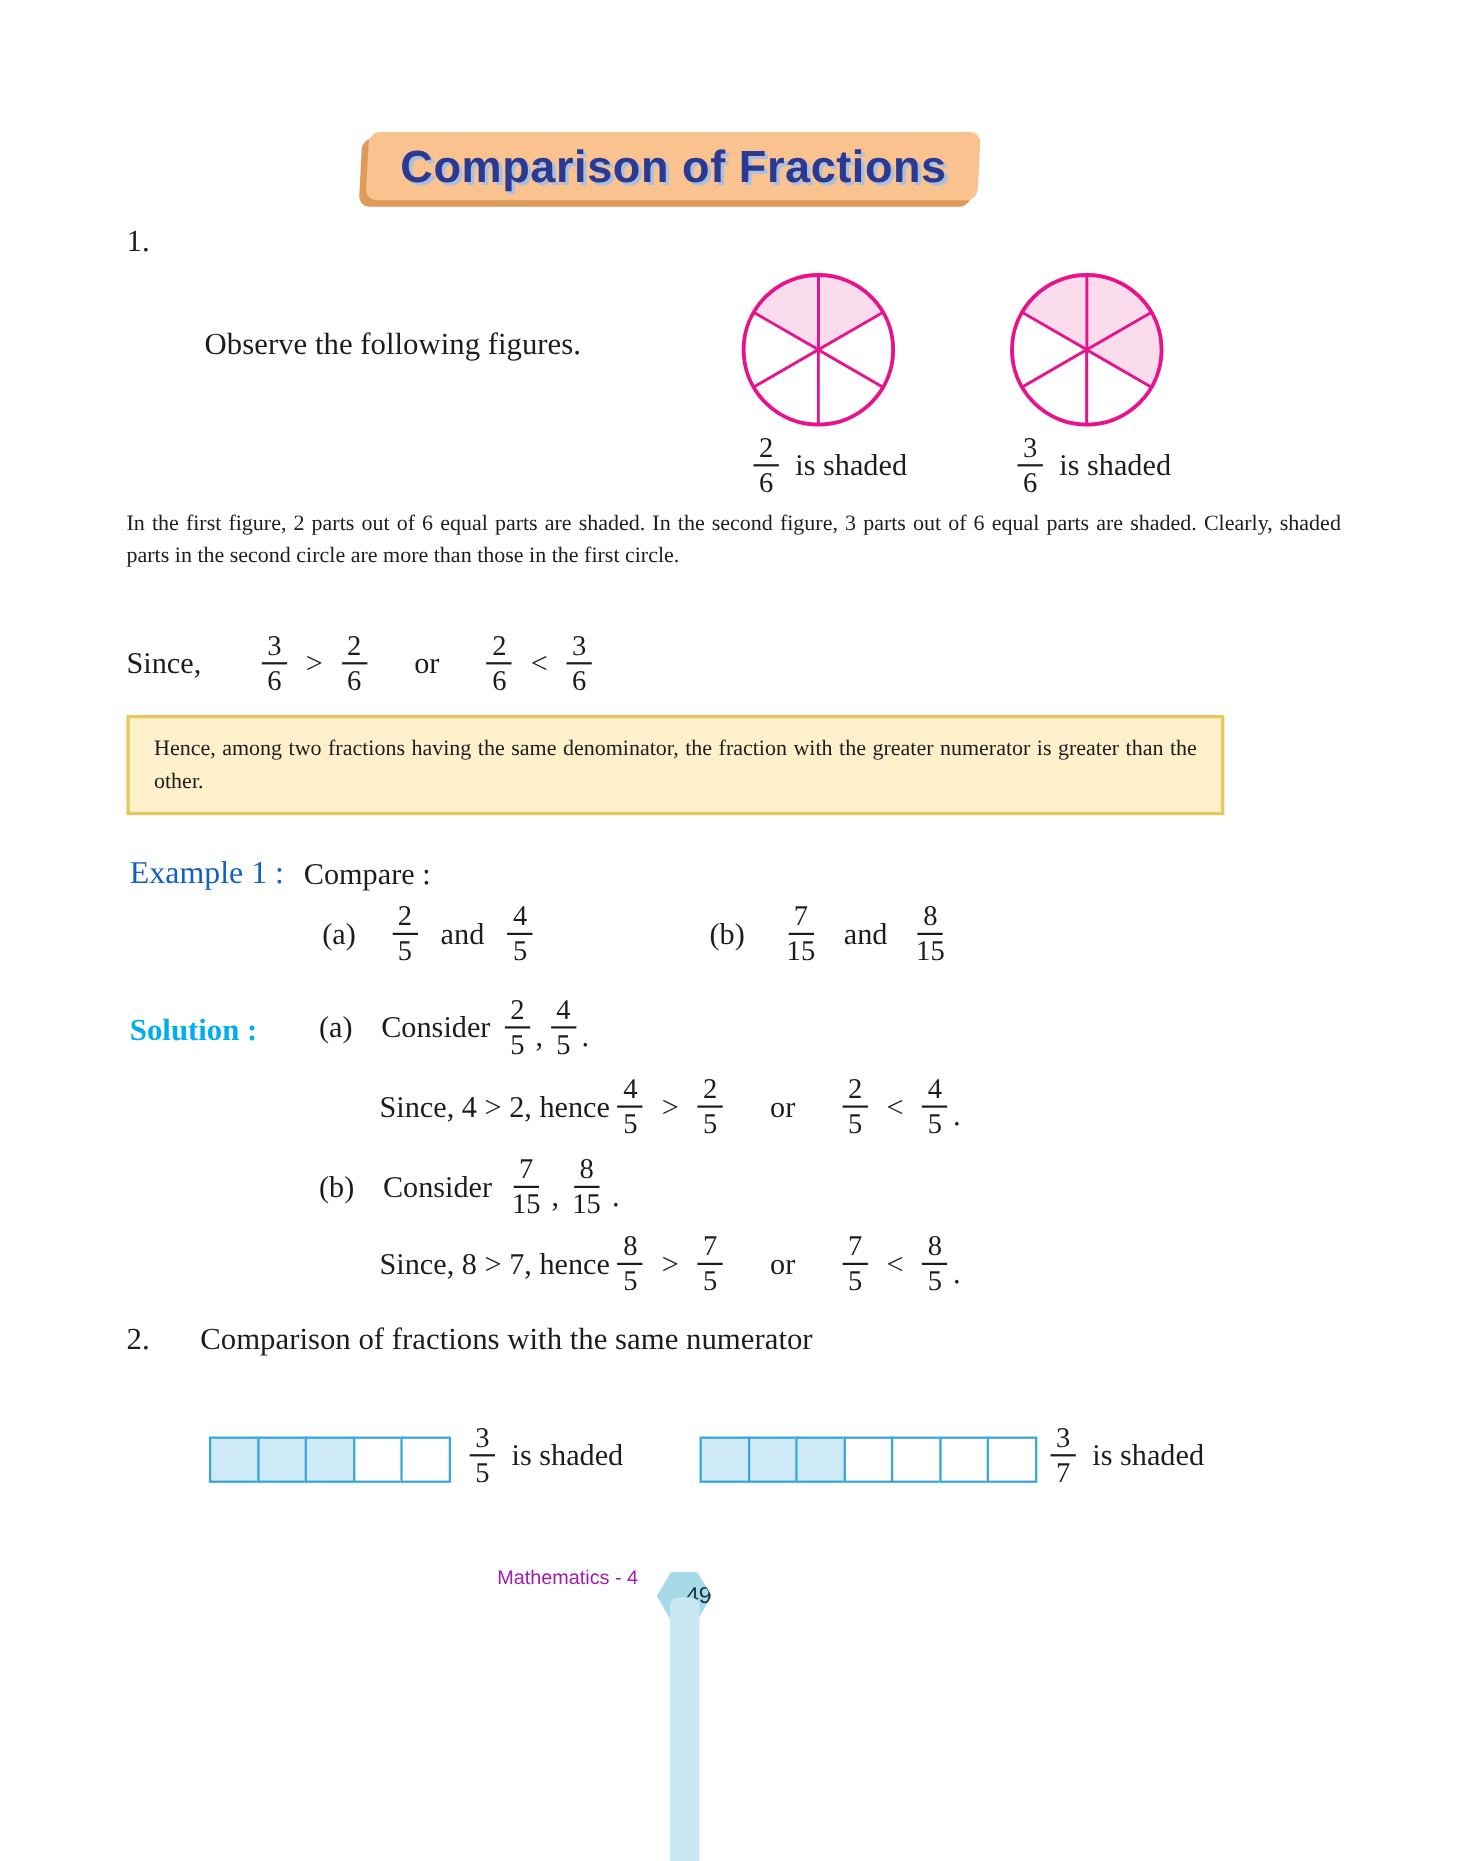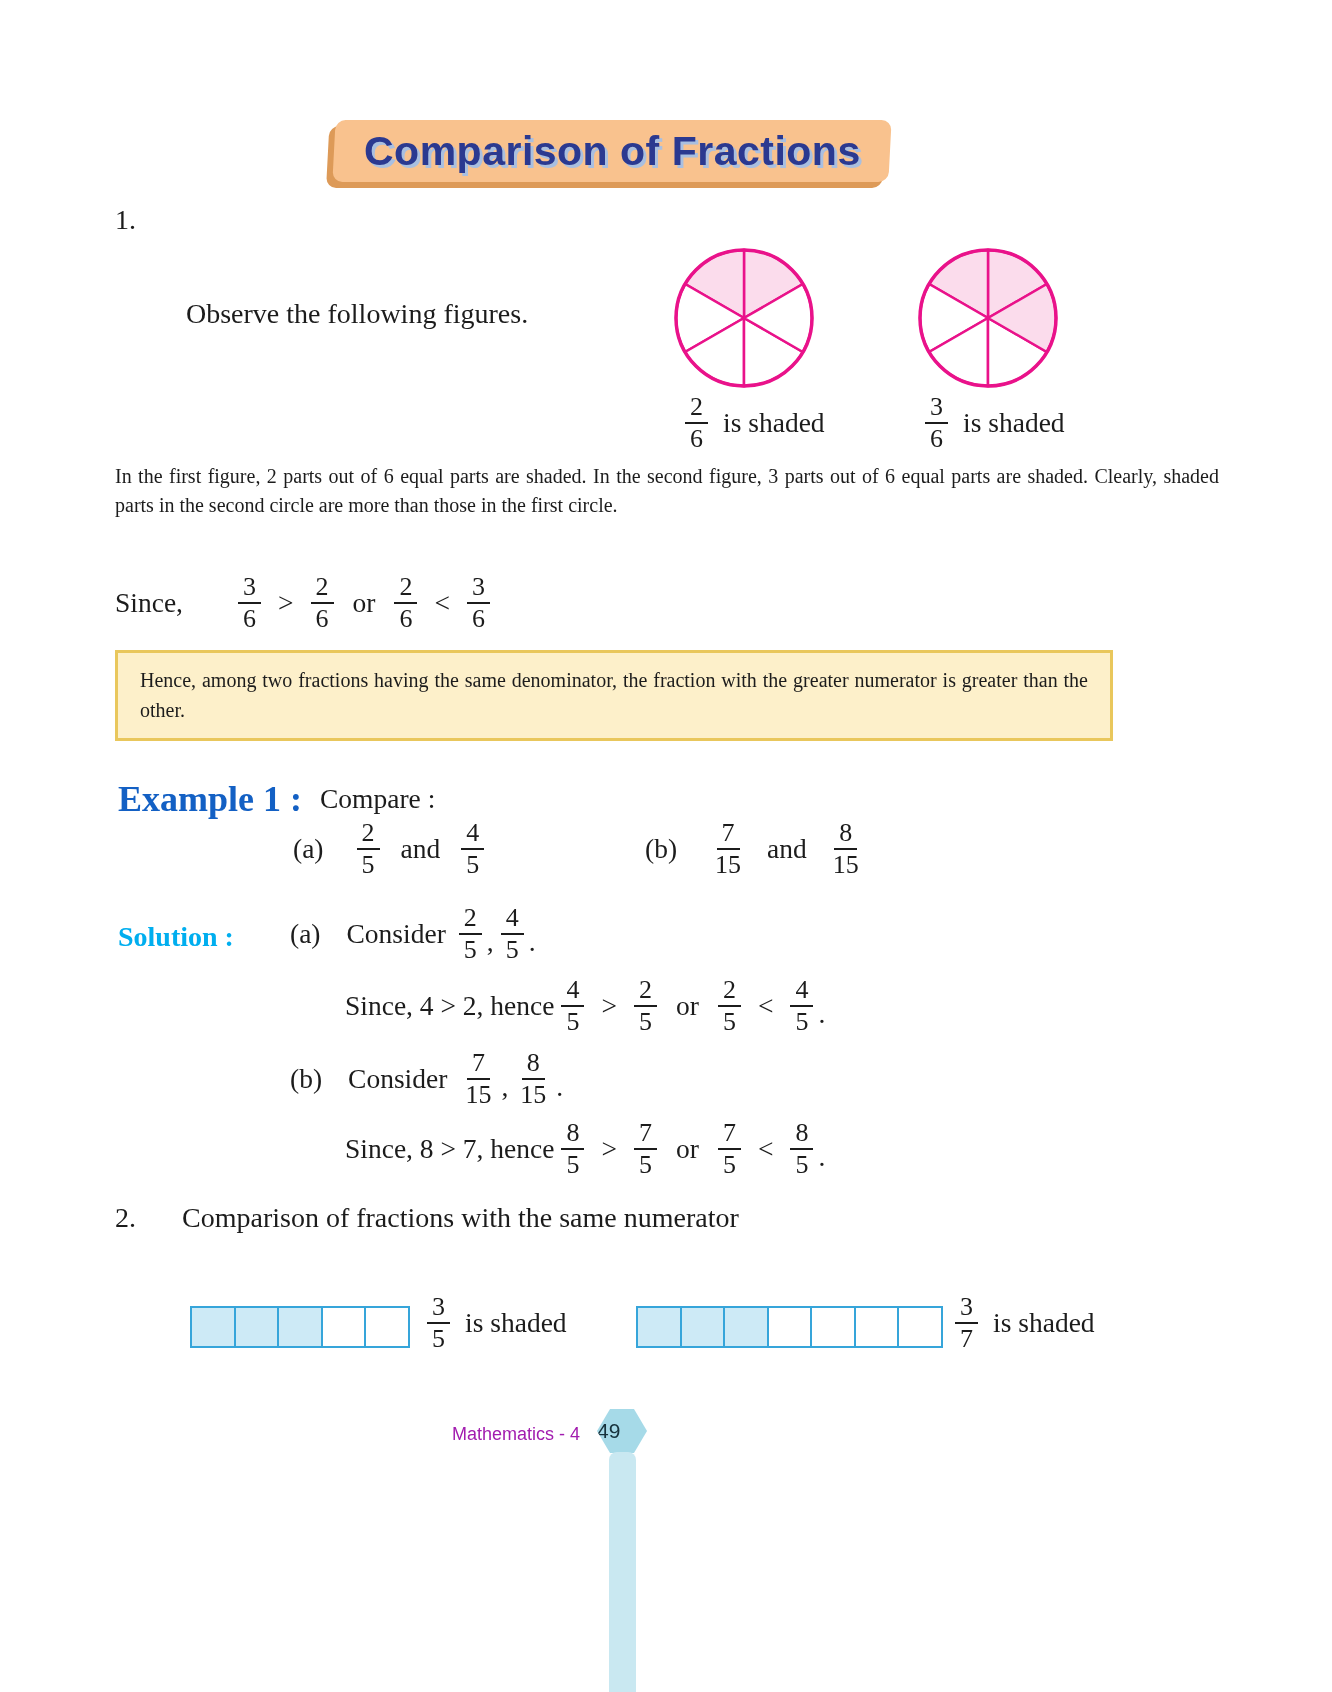--- a/index.html
+++ b/index.html
@@ -28,49 +28,49 @@
   .sec-num{width:67px; flex:0 0 auto;}
   .plain{font-size:28px;}
   .para{font-size:20px; line-height:1.45; text-align:justify;}
 
   
   .mathline{display:flex; align-items:center; font-size:27.5px; white-space:nowrap;}
   .frac{display:inline-flex; flex-direction:column; align-items:center; line-height:1.15; margin:0 7px; font-size:26px;}
   .frac .num{padding:0 5px; border-bottom:2px solid var(--text,#1c1c1c);}
   .frac .den{padding:0 5px;}
   .op{margin:0 10px;}
-  .or-label{margin:0 12px;}
+  .or-label{margin:0 36px;}
   .and-label{margin:0 14px;}
   .thus-label{margin-right:48px;}
   .tag{margin-right:26px;}
   .consider{margin-right:6px;}
   .pm{align-self:flex-end; line-height:1; margin-bottom:9px; margin-left:-2px;}
 
   .rule-box{
     background:var(--rule_bg); border:3px solid var(--rule_border);
     padding:13px 22px; font-size:20px; line-height:1.48; text-align:justify;
   }
 
-  .example-label{font-weight:bold; color:var(--example_blue); font-size:36px;}
+  .example-label{font-weight:normal; color:var(--example_blue); font-size:29px;}
   .solution-label{font-weight:bold; color:var(--solution_cyan); font-size:28px;}
   .prompt{margin-left:18px;}
 
   
   .strip{display:flex;}
   .cell{width:42px; height:38px; border:2.5px solid var(--strip_border); margin-left:-2.5px; background:#ffffff;}
   .cell:first-child{margin-left:0;}
   .cell.shaded{background:var(--strip_fill);}
 
   
   .footer-text{font-family:"Liberation Sans", sans-serif; font-size:18px; color:#a21caf;}
   .hex{
     width:50px; height:44px; background:var(--badge_bg);
     clip-path:polygon(26% 0,74% 0,100% 50%,74% 100%,26% 100%,0 50%);
-    display:flex; align-items:center; justify-content:flex-start;
-    font-family:"Liberation Sans", sans-serif; font-size:21px; color:#17323c;
+    display:flex; align-items:center; justify-content:flex-end;
+    font-family:"Liberation Sans", sans-serif; font-size:21px; color:#17323c;margin-top:20px;
   }
   .vbar{left:609px; top:1452px; width:27px; height:240px; background:var(--bar_bg); border-radius:8px 8px 0 0;}
   .caption-gap{margin-left:8px;}
 </style>
 </head>
 <body>
 
 <div id="page">
 
   <div class="banner">

